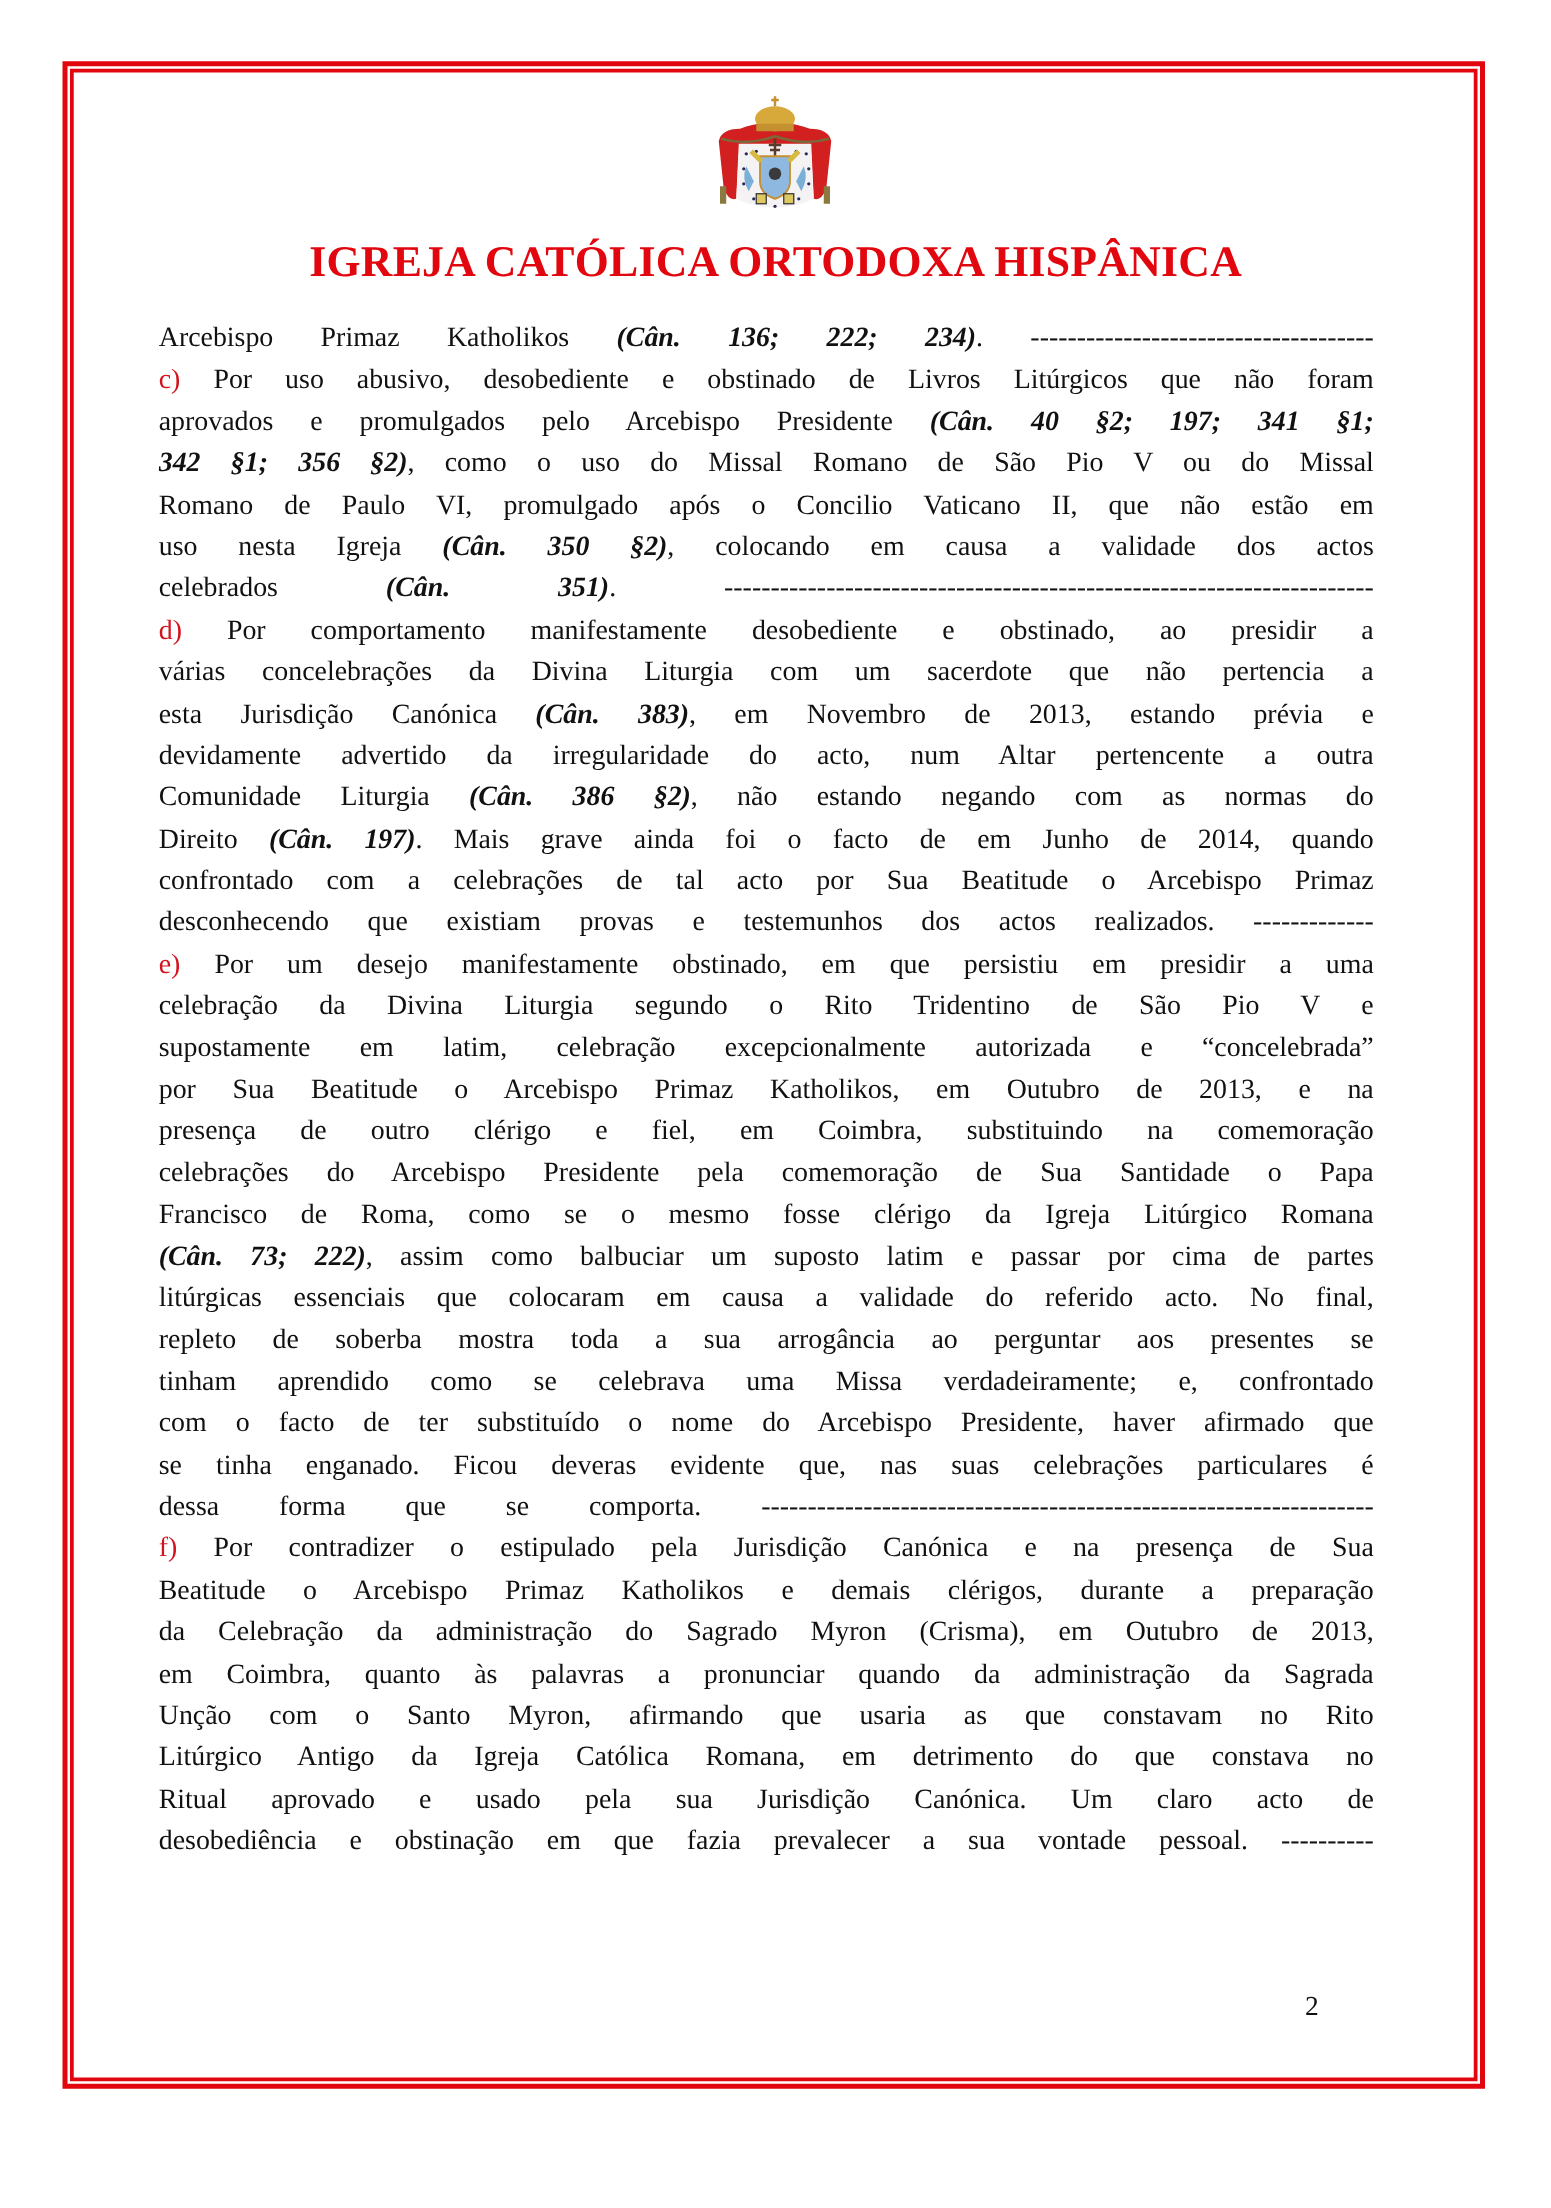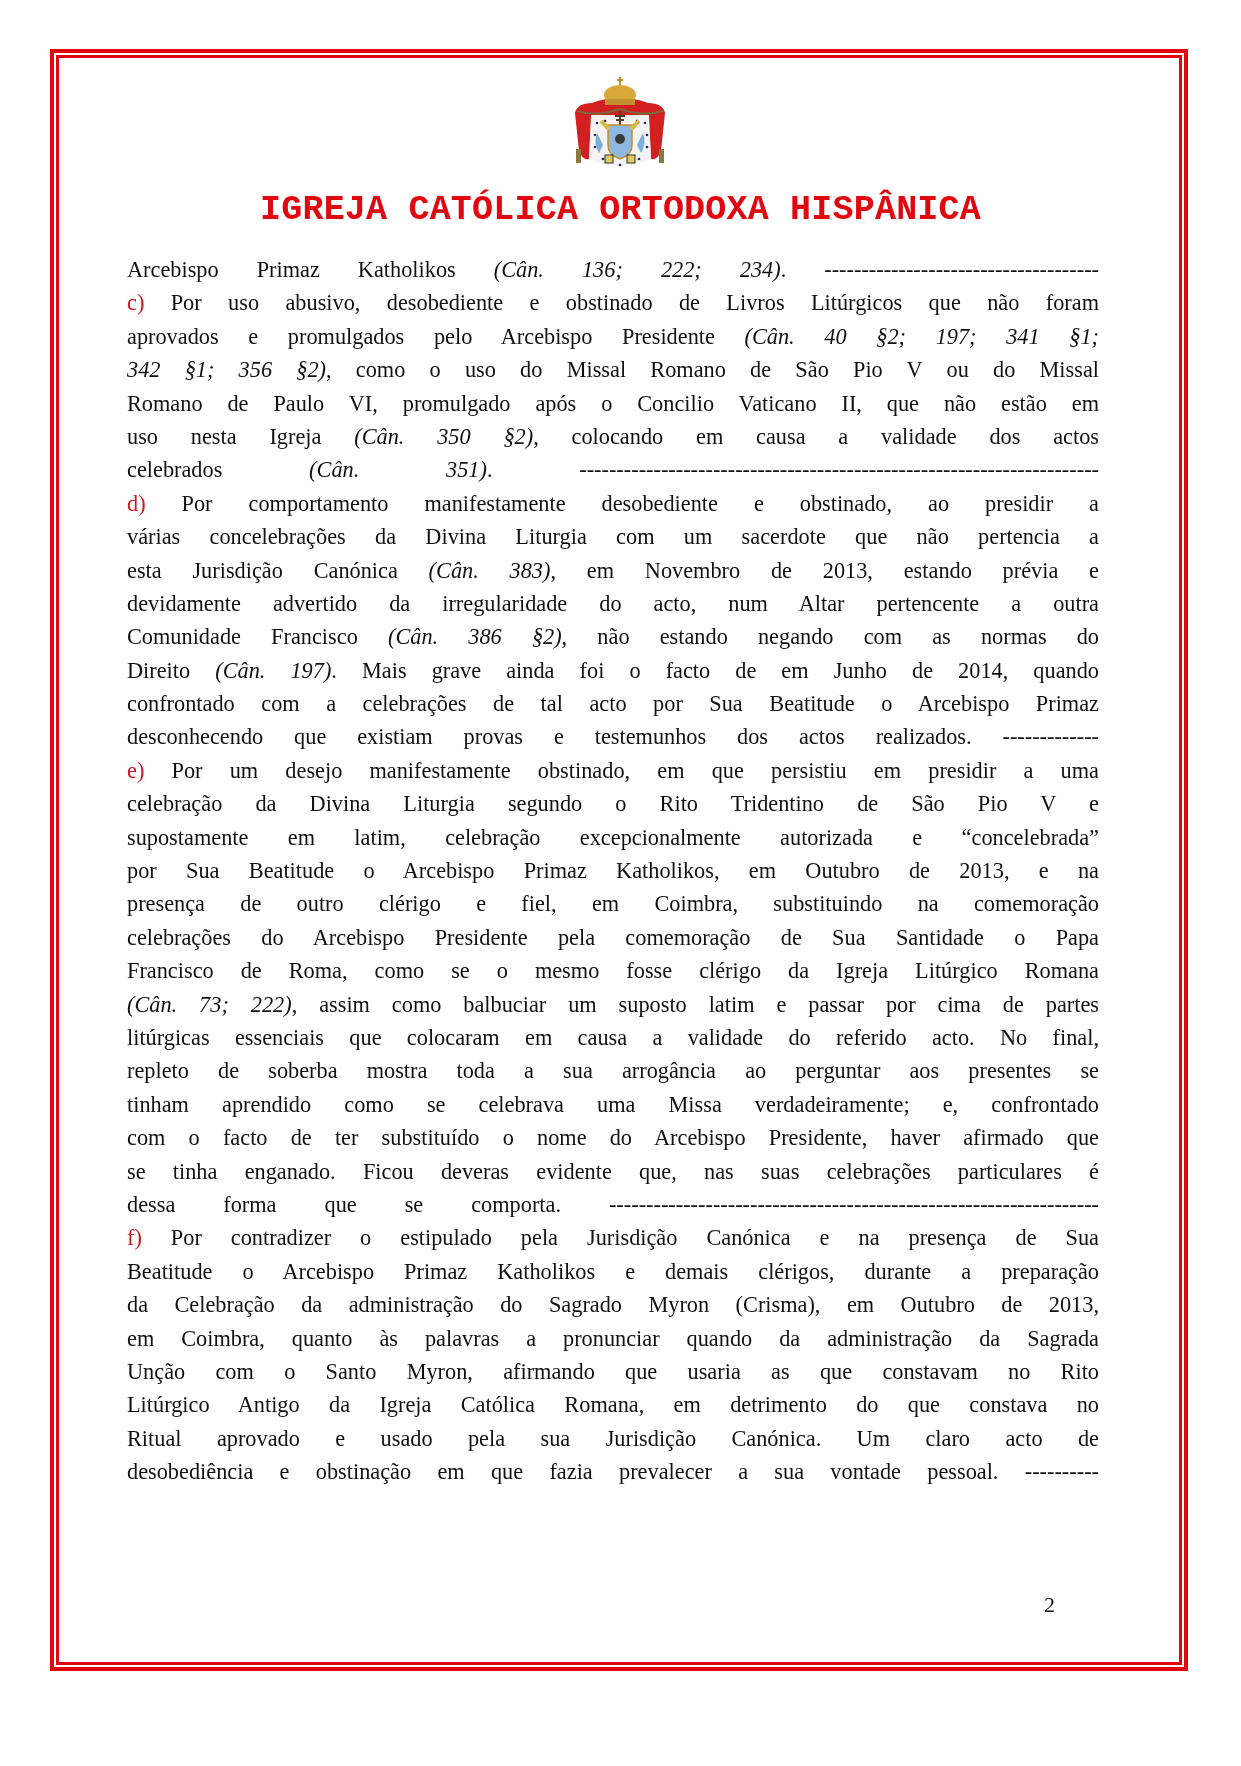--- a/index.html
+++ b/index.html
@@ -10,31 +10,31 @@
   }
   .frame-inner {
     position:absolute; left:56px; top:55px; width:1126px; height:1610px;
     border:3px solid #e2070f; box-sizing:border-box;
   }
   .crest {
     position:absolute; left:567px; top:73px; width:106px; height:104px;
   }
   .title {
     position:absolute; left:0; width:1241px; top:190px; text-align:center;
-    font-family:Liberation Mono, monospace; font-weight:bold; color:#e2070f;
+    font-family:Liberation Serif, serif; font-weight:bold; color:#e2070f;
     font-size:35px; letter-spacing:0.2px; margin:0;
   }
   .body-text {
     position:absolute; left:127px; top:253px; width:972px;
     font-family:"Liberation Serif", serif; font-size:22.3px; line-height:33.4px;
     color:#111; text-align:justify;
   }
   .line { display:block; white-space:nowrap; text-align:justify; text-align-last:justify; height:33.4px; overflow:hidden; }
   .marker { color:#d2141e; }
-  .cite { font-style:italic; }
+  .cite { font-style:italic;font-weight:bold; }
   .page-number {
     position:absolute; left:1044px; top:1592px;
     font-family:"Liberation Serif", serif; font-size:22px; color:#111;
   }
 </style>
 </head>
 <body>
 
 <div class="frame-outer"></div>
 <div class="frame-inner"></div>
@@ -89,21 +89,21 @@
     <span class="line"><span class="marker">c)</span><span> Por uso abusivo, desobediente e obstinado de Livros Litúrgicos que não foram</span></span>
     <span class="line"><span>aprovados e promulgados pelo Arcebispo Presidente </span><span class="cite">(Cân. 40 §2; 197; 341 §1;</span></span>
     <span class="line"><span class="cite">342 §1; 356 §2)</span><span>, como o uso do Missal Romano de São Pio V ou do Missal</span></span>
     <span class="line"><span>Romano de Paulo VI, promulgado após o Concilio Vaticano II, que não estão em</span></span>
     <span class="line"><span>uso nesta Igreja </span><span class="cite">(Cân. 350 §2)</span><span>, colocando em causa a validade dos actos</span></span>
     <span class="line"><span>celebrados </span><span class="cite">(Cân. 351)</span><span>. ----------------------------------------------------------------------</span></span>
     <span class="line"><span class="marker">d)</span><span> Por comportamento manifestamente desobediente e obstinado, ao presidir a</span></span>
     <span class="line"><span>várias concelebrações da Divina Liturgia com um sacerdote que não pertencia a</span></span>
     <span class="line"><span>esta Jurisdição Canónica </span><span class="cite">(Cân. 383)</span><span>, em Novembro de 2013, estando prévia e</span></span>
     <span class="line"><span>devidamente advertido da irregularidade do acto, num Altar pertencente a outra</span></span>
-    <span class="line"><span>Comunidade Francisco </span><span class="cite">(Cân. 386 §2)</span><span>, não estando negando com as normas do</span></span>
+    <span class="line"><span>Comunidade Liturgia </span><span class="cite">(Cân. 386 §2)</span><span>, não estando negando com as normas do</span></span>
     <span class="line"><span>Direito </span><span class="cite">(Cân. 197)</span><span>. Mais grave ainda foi o facto de em Junho de 2014, quando</span></span>
     <span class="line"><span>confrontado com a celebrações de tal acto por Sua Beatitude o Arcebispo Primaz</span></span>
     <span class="line"><span>desconhecendo que existiam provas e testemunhos dos actos realizados. -------------</span></span>
     <span class="line"><span class="marker">e)</span><span> Por um desejo manifestamente obstinado, em que persistiu em presidir a uma</span></span>
     <span class="line"><span>celebração da Divina Liturgia segundo o Rito Tridentino de São Pio V e</span></span>
     <span class="line"><span>supostamente em latim, celebração excepcionalmente autorizada e “concelebrada”</span></span>
     <span class="line"><span>por Sua Beatitude o Arcebispo Primaz Katholikos, em Outubro de 2013, e na</span></span>
     <span class="line"><span>presença de outro clérigo e fiel, em Coimbra, substituindo na comemoração</span></span>
     <span class="line"><span>celebrações do Arcebispo Presidente pela comemoração de Sua Santidade o Papa</span></span>
     <span class="line"><span>Francisco de Roma, como se o mesmo fosse clérigo da Igreja Litúrgico Romana</span></span>

